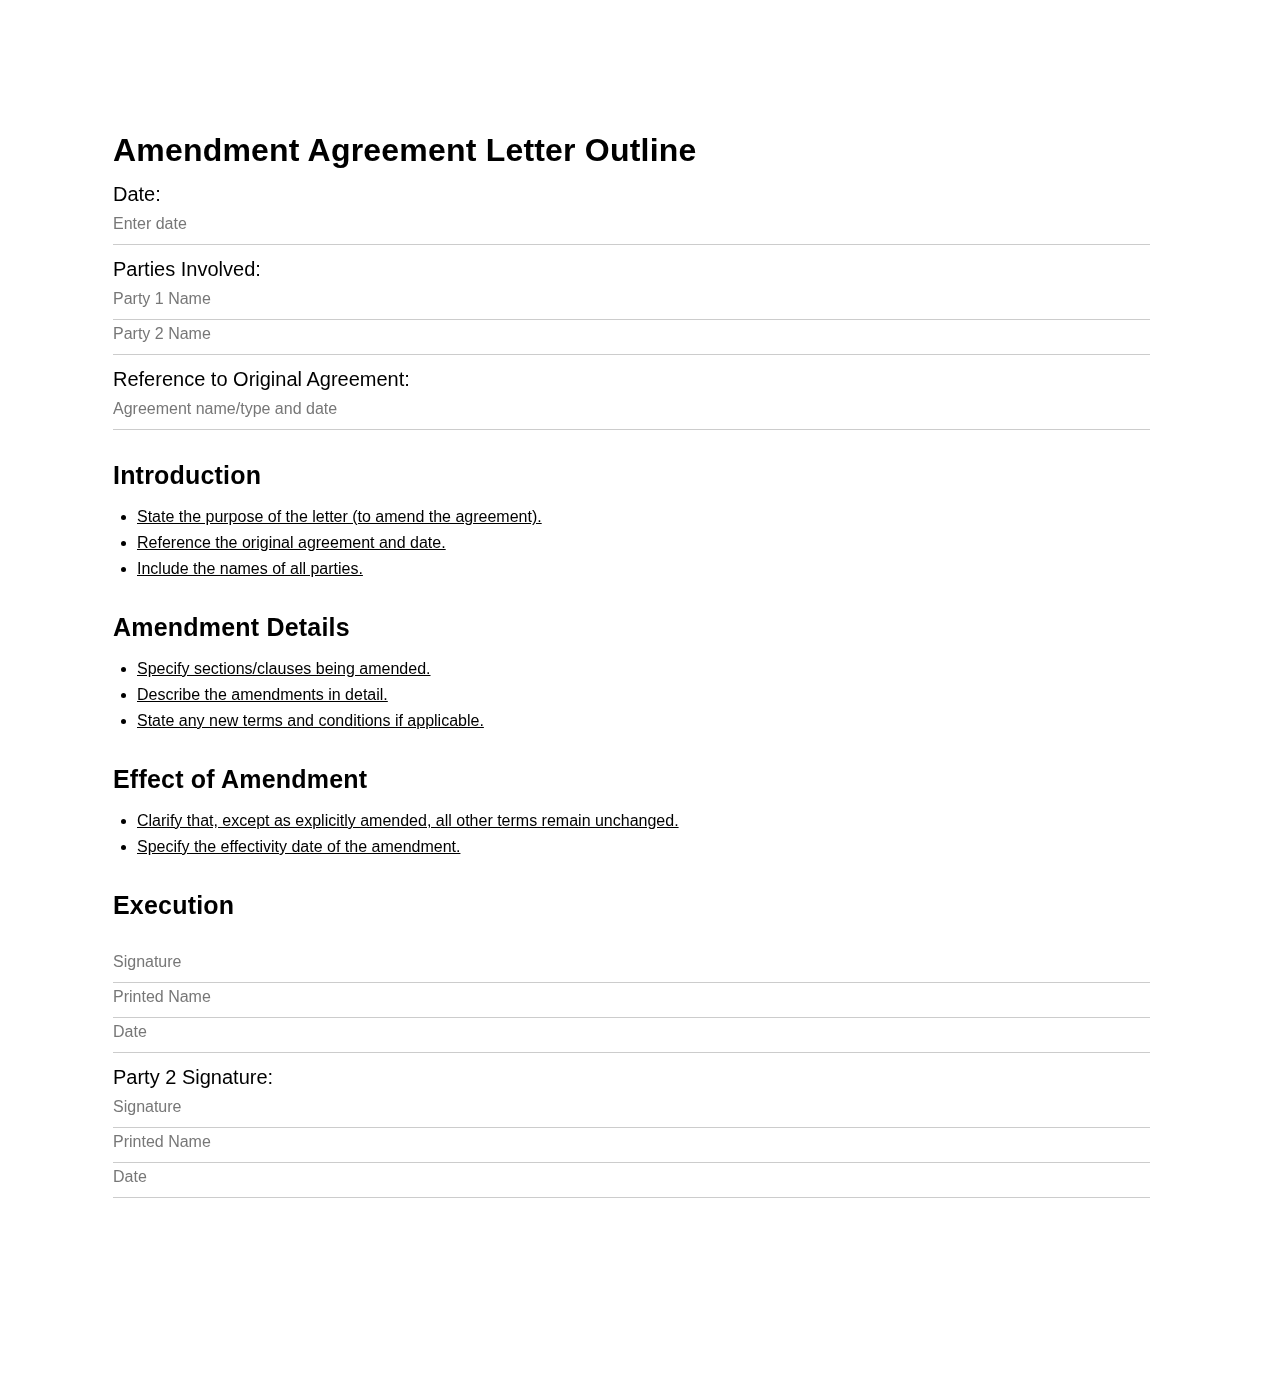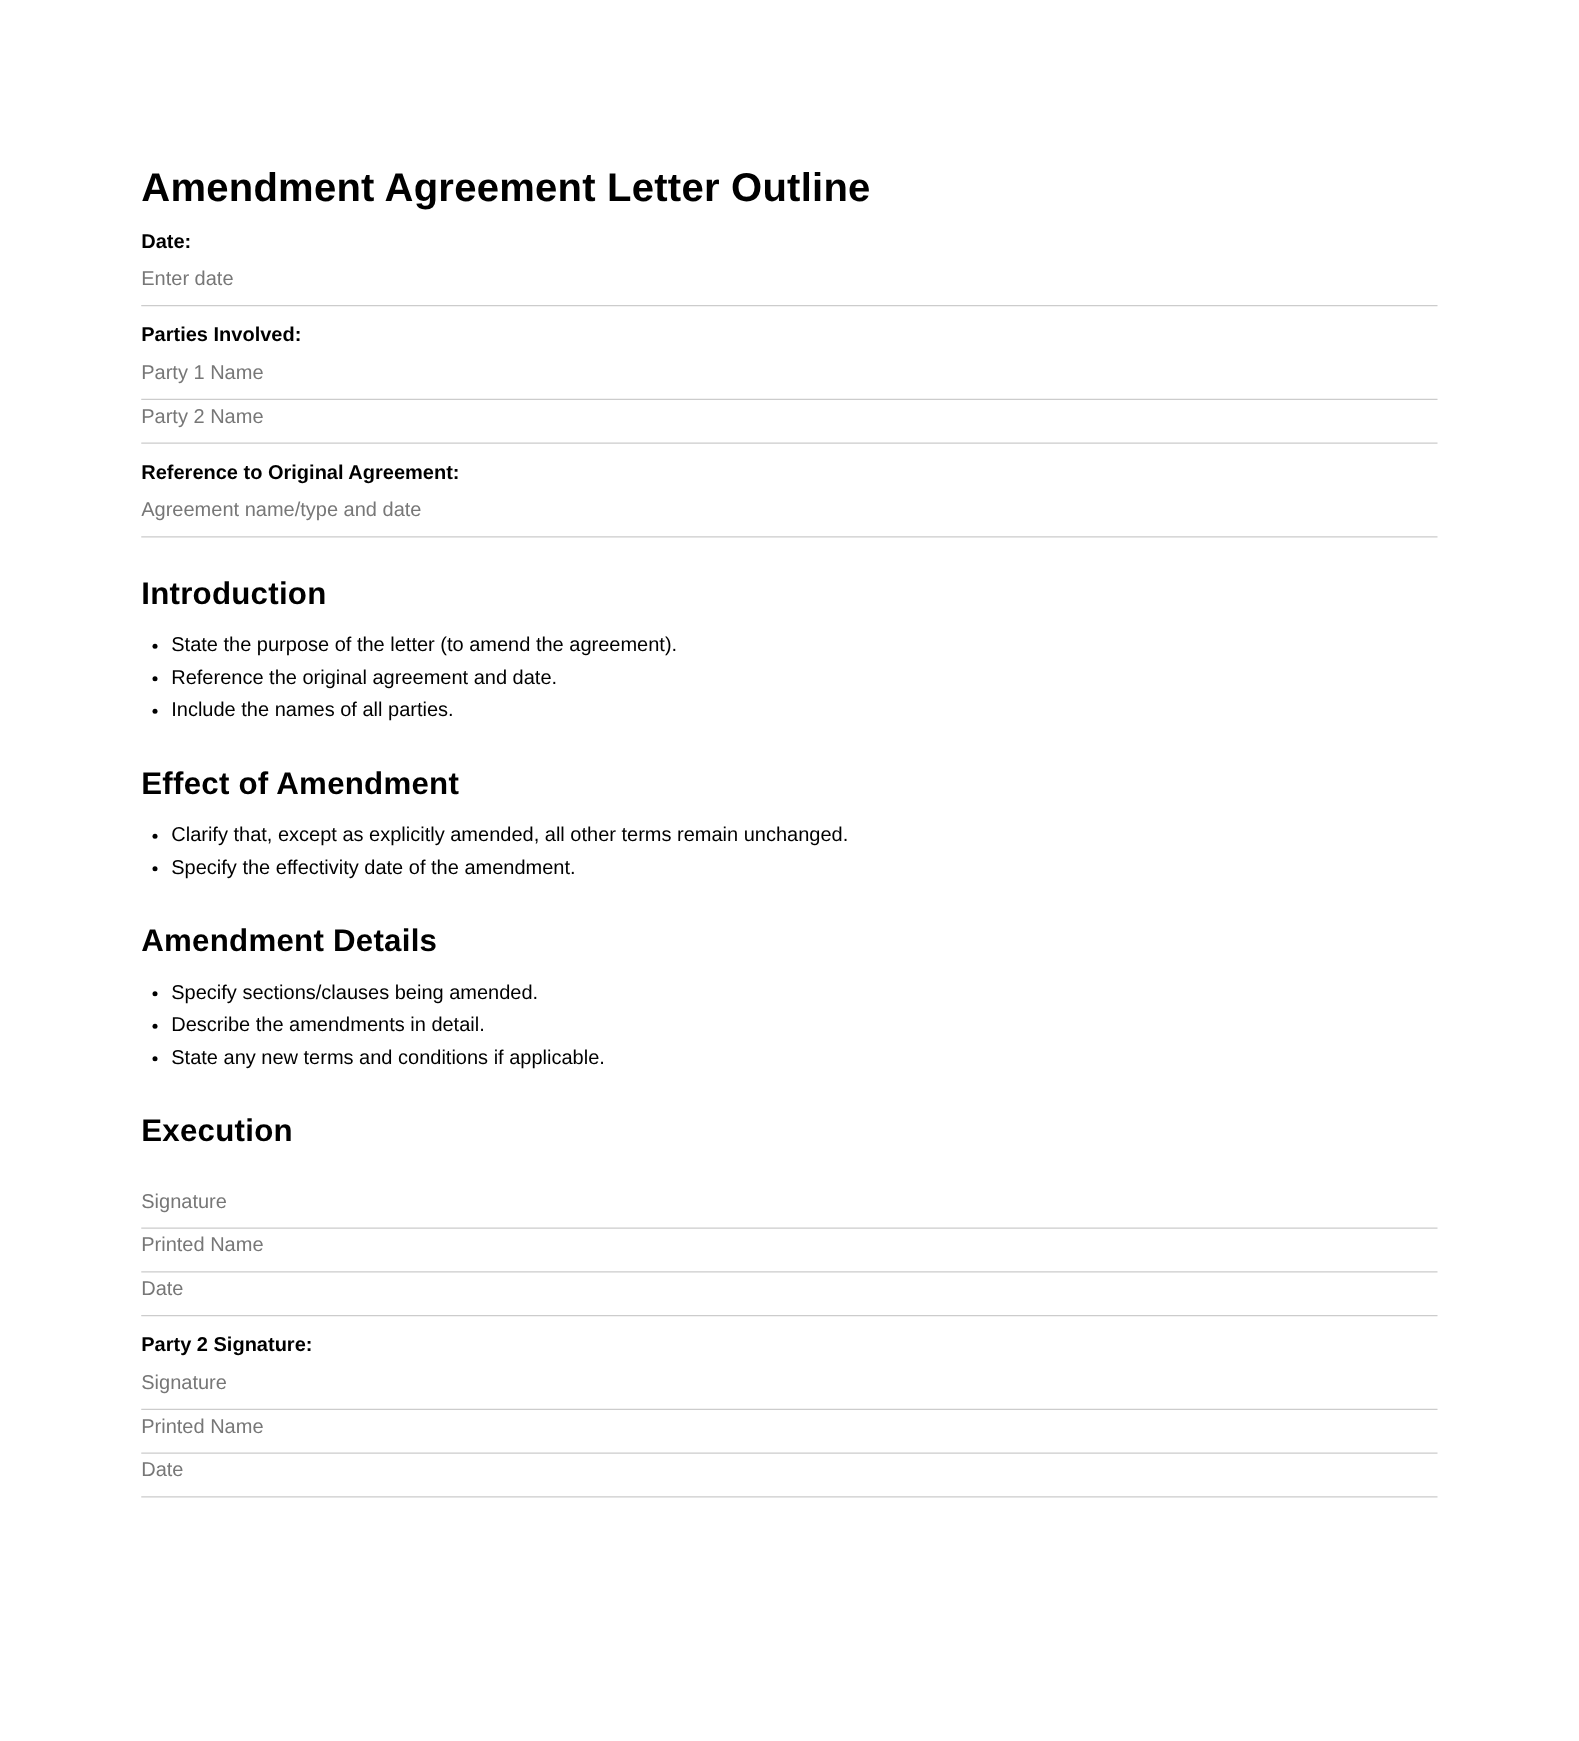--- a/index.html
+++ b/index.html
@@ -23,24 +23,23 @@
     }
     h1 {
       font-size: 32px;
       font-weight: bold;
       margin: 0 0 10px 0;
       line-height: 44px;
       letter-spacing: 0.2px;
     }
     .field-label {
       display: block;
-      font-size: 16px;
+      font-size: 20px;
       line-height: 20px;
       margin: 12px 0 6px 0;
-      font-weight: bold;
     }
     .field-group {
       margin-bottom: 14px;
     }
     .field-input {
       display: block;
       width: 100%;
       box-sizing: border-box;
       border: none;
       border-bottom: 1px solid #cccccc;
@@ -66,20 +65,21 @@
     .section {
       margin-top: 30px;
     }
     .section ul {
       margin: 14px 0 0 0;
       padding-left: 24px;
     }
     .section li {
       font-size: 16px;
       line-height: 26px;
+      text-decoration: underline;
     }
     .sig-block {
       margin-top: 28px;
     }
     .sig-block + .sig-block {
       margin-top: 14px;
     }
   </style>
 </head>
 <body>
@@ -107,33 +107,33 @@
   <div class="section">
     <h2>Introduction</h2>
     <ul>
       <li>State the purpose of the letter (to amend the agreement).</li>
       <li>Reference the original agreement and date.</li>
       <li>Include the names of all parties.</li>
     </ul>
   </div>
 
   <div class="section">
-    <h2>Effect of Amendment</h2>
-    <ul>
-      <li>Clarify that, except as explicitly amended, all other terms remain unchanged.</li>
-      <li>Specify the effectivity date of the amendment.</li>
-    </ul>
-  </div>
-
-  <div class="section">
     <h2>Amendment Details</h2>
     <ul>
       <li>Specify sections/clauses being amended.</li>
       <li>Describe the amendments in detail.</li>
       <li>State any new terms and conditions if applicable.</li>
+    </ul>
+  </div>
+
+  <div class="section">
+    <h2>Effect of Amendment</h2>
+    <ul>
+      <li>Clarify that, except as explicitly amended, all other terms remain unchanged.</li>
+      <li>Specify the effectivity date of the amendment.</li>
     </ul>
   </div>
 
   <div class="section">
     <h2>Execution</h2>
   </div>
 
   <div class="field-group sig-block">
     <input class="field-input" type="text" placeholder="Signature" style="">
     <input class="field-input" type="text" placeholder="Printed Name" style="">

